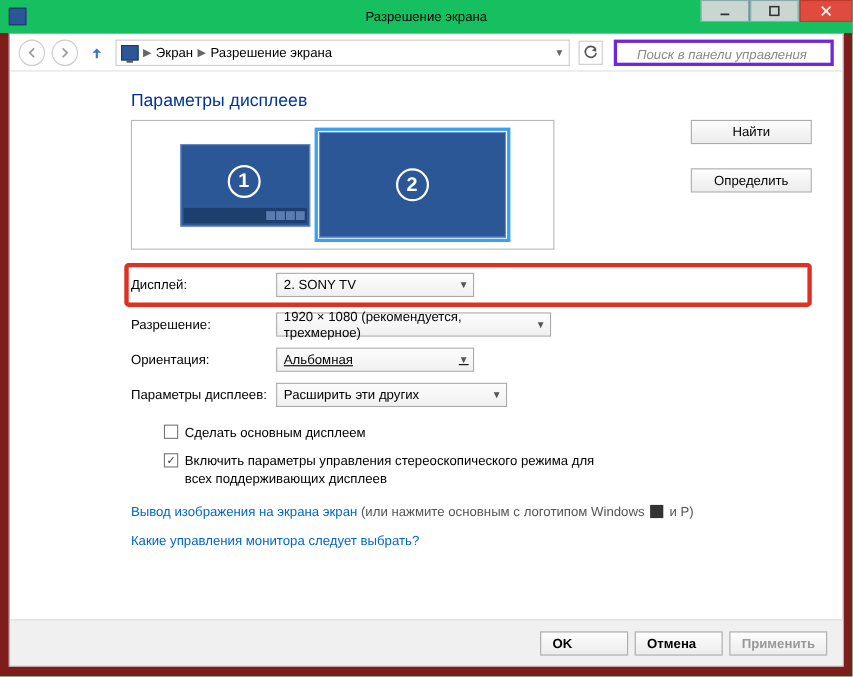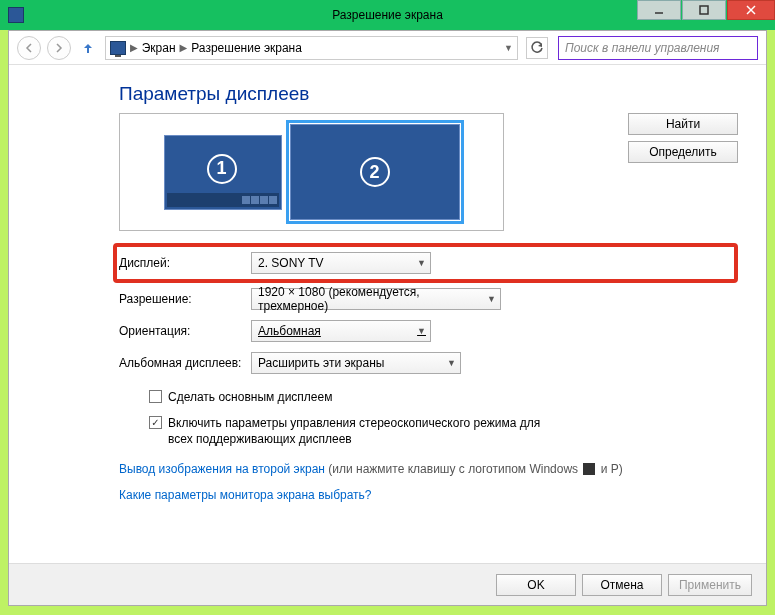--- a/index.html
+++ b/index.html
@@ -8,21 +8,21 @@
     font-family: "Segoe UI", Tahoma, sans-serif;
     font-size: 12px;
     background: #16c060;
     width: 775px;
     height: 615px;
     overflow: hidden;
   }
   .window {
     width: 775px;
     height: 615px;
-    background: #bef264;
+    background: #7f1d1d;
     position: relative;
   }
   .titlebar {
     height: 30px;
     display: flex;
     align-items: center;
     background: #16c060;
     position: relative;
   }
   .titlebar .app-icon {
@@ -124,36 +124,36 @@
     border: 1px solid #ccc;
     margin-left: 2px;
     display: flex;
     align-items: center;
     justify-content: center;
     color: #555;
   }
   .search {
     width: 200px;
     height: 24px;
-    border: 1px solid #6d28d9;
+    border: 3px solid #6d28d9;
     margin-left: 4px;
-    padding: 0 6px;
+    padding: 0 18px;
     color: #888;
     display: flex;
-    align-items: center;
+    align-items: flex-end;
     font-style: italic;
   }
   .content {
     flex: 1;
     padding: 18px 28px 0 110px;
     overflow: auto;
   }
   .section-title {
     color: #003399;
-    font-size: 19px;
+    font-size: 16px;
     margin-bottom: 8px;
   }
   .preview-row {
     display: flex;
     gap: 10px;
   }
   .preview-box {
     border: 1px solid #b8b8b8;
     height: 118px;
     width: 385px;
@@ -203,21 +203,21 @@
     width: 8px; height: 8px; background: #5a7db0;
   }
   .mon1 .num-wrap {
     position: absolute;
     top: 18px; left: 42px;
   }
   .mon2 { width: 170px; height: 96px; }
   .side-btns {
     display: flex;
     flex-direction: column;
-    gap: 6px;
+    gap: 22px;
     margin-left: auto;
   }
   .side-btn {
     width: 110px;
     height: 22px;
     border: 1px solid #aaa;
     background: linear-gradient(#fdfdfd, #ececec);
     text-align: center;
     line-height: 20px;
   }
@@ -314,23 +314,23 @@
     align-items: center;
     justify-content: flex-end;
     padding: 0 14px;
     gap: 6px;
   }
   .footer-btn {
     min-width: 80px;
     height: 22px;
     border: 1px solid #aaa;
     background: linear-gradient(#fdfdfd, #ececec);
-    text-align: center;
     line-height: 20px;
     padding: 0 10px;
+    font-weight: bold;
   }
   .footer-btn.disabled {
     color: #999;
   }
 </style>
 </head>
 <body>
 
 <div class="window">
   <div class="titlebar">
@@ -434,44 +434,44 @@
           </div>
         </div>
         <div class="form-row">
           <div class="form-label">Ориентация:</div>
           <div class="dropdown dd-orient">
             <span>Альбомная</span>
             <span class="arrow">▼</span>
           </div>
         </div>
         <div class="form-row">
-          <div class="form-label">Альбомная дисплеев:</div>
+          <div class="form-label">Параметры дисплеев:</div>
           <div class="dropdown dd-multi">
-            <span>Расширить эти экраны</span>
+            <span>Расширить эти других</span>
             <span class="arrow">▼</span>
           </div>
         </div>
 
         <div class="checkbox-row">
           <div class="checkbox"></div>
           <div class="check-label">Сделать основным дисплеем</div>
         </div>
 
         <div class="adv-row">
           <div class="checkbox-row" style="margin-top:0">
             <div class="checkbox">✓</div>
             <div class="check-label">Включить параметры управления стереоскопического режима для всех поддерживающих дисплеев</div>
           </div>
         </div>
 
         <div class="links-block">
           <span class="link">
-            <span>Вывод изображения на второй экран</span><span class="gray"> (или нажмите клавишу с логотипом Windows </span><span class="win-logo"></span><span class="gray"> и P)</span>
+            <span>Вывод изображения на экрана экран</span><span class="gray"> (или нажмите основным с логотипом Windows </span><span class="win-logo"></span><span class="gray"> и P)</span>
           </span>
-          <span class="link">Какие параметры монитора экрана выбрать?</span>
+          <span class="link">Какие управления монитора следует выбрать?</span>
         </div>
       </div>
     </div>
 
     <div class="footer">
       <div class="footer-btn">OK</div>
       <div class="footer-btn">Отмена</div>
       <div class="footer-btn disabled">Применить</div>
     </div>
   </div>

